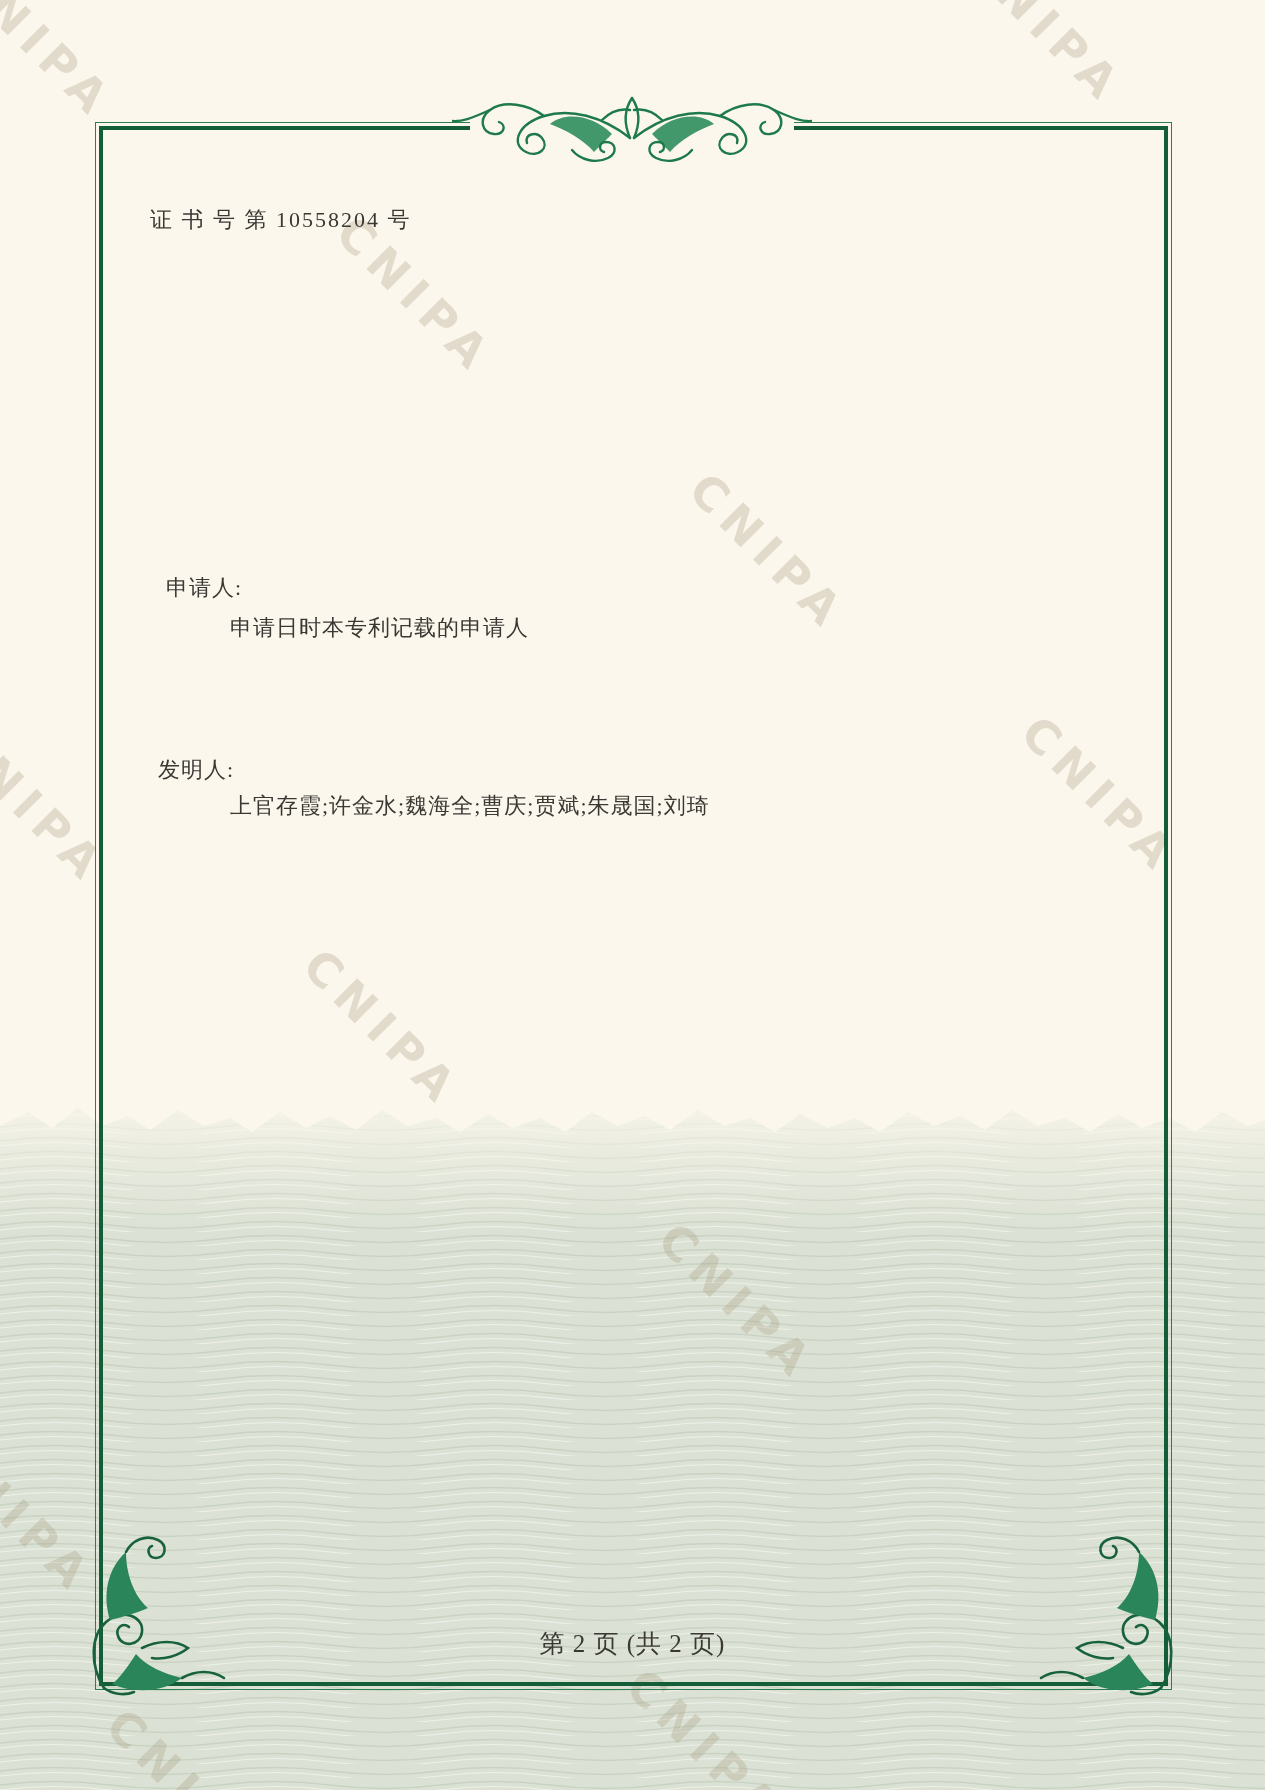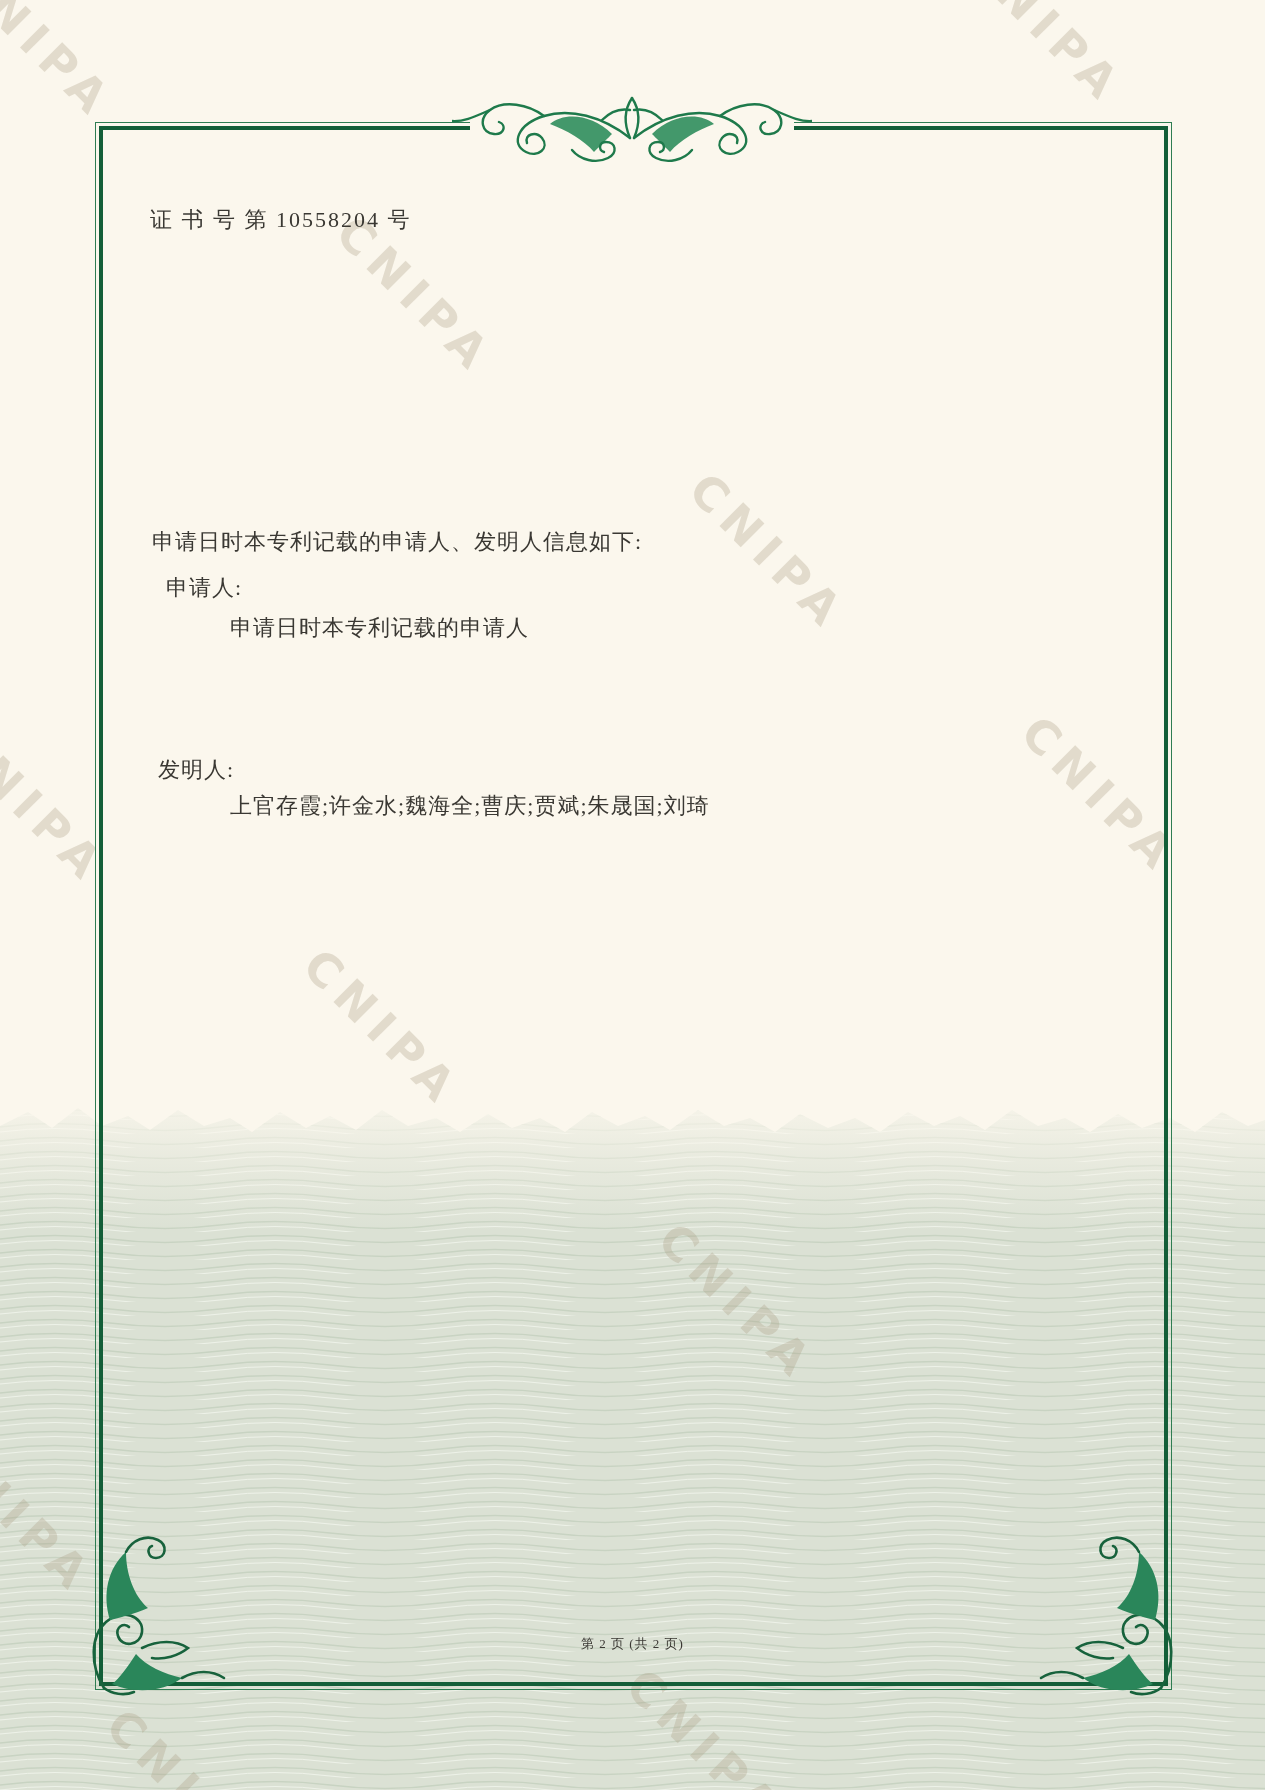--- a/index.html
+++ b/index.html
@@ -75,21 +75,21 @@
     text-indent:45px;
   }
   .intro{left:152px;top:528px;}
   .applicant-label{left:152px;top:574px;margin-left:14px;}
   .applicant-name{left:230px;top:614px;}
   .inventor-label{left:158px;top:756px;}
   .inventor-names{left:230px;top:792px;}
   .footer-page{
     left:0;top:1630px;width:1265px;
     text-align:center;
-    font-size:13px;
+    font-size:25px;
     letter-spacing:1px;
   }
 </style>
 </head>
 <body>
 
 <div class="page">
 
   <div class="waves">
     <svg width="1265" height="698" preserveAspectRatio="none" aria-hidden="true">
@@ -163,21 +163,20 @@
         <path d="M100 150 C114 142 130 142 142 150"></path>
         <path d="M60 120 C76 112 94 112 106 120 C96 128 82 132 70 130"></path>
         <path d="M22 160 C30 166 42 168 52 164"></path>
       </g>
     </svg>
   </div>
 
   <div class="txt cert-no">证 书 号 第 10558204 号</div>
 
 
-  <div class="txt intro">申请日时本专利记载的申请人、发明人信息如下:</div>
 
   <div class="txt applicant-label">申请人:</div>
   <div class="txt applicant-name">申请日时本专利记载的申请人</div>
 
   <div class="txt inventor-label">发明人:</div>
   <div class="txt inventor-names">上官存霞;许金水;魏海全;曹庆;贾斌;朱晟国;刘琦</div>
 
   <div class="txt footer-page">第 2 页 (共 2 页)</div>
 
 </div>

